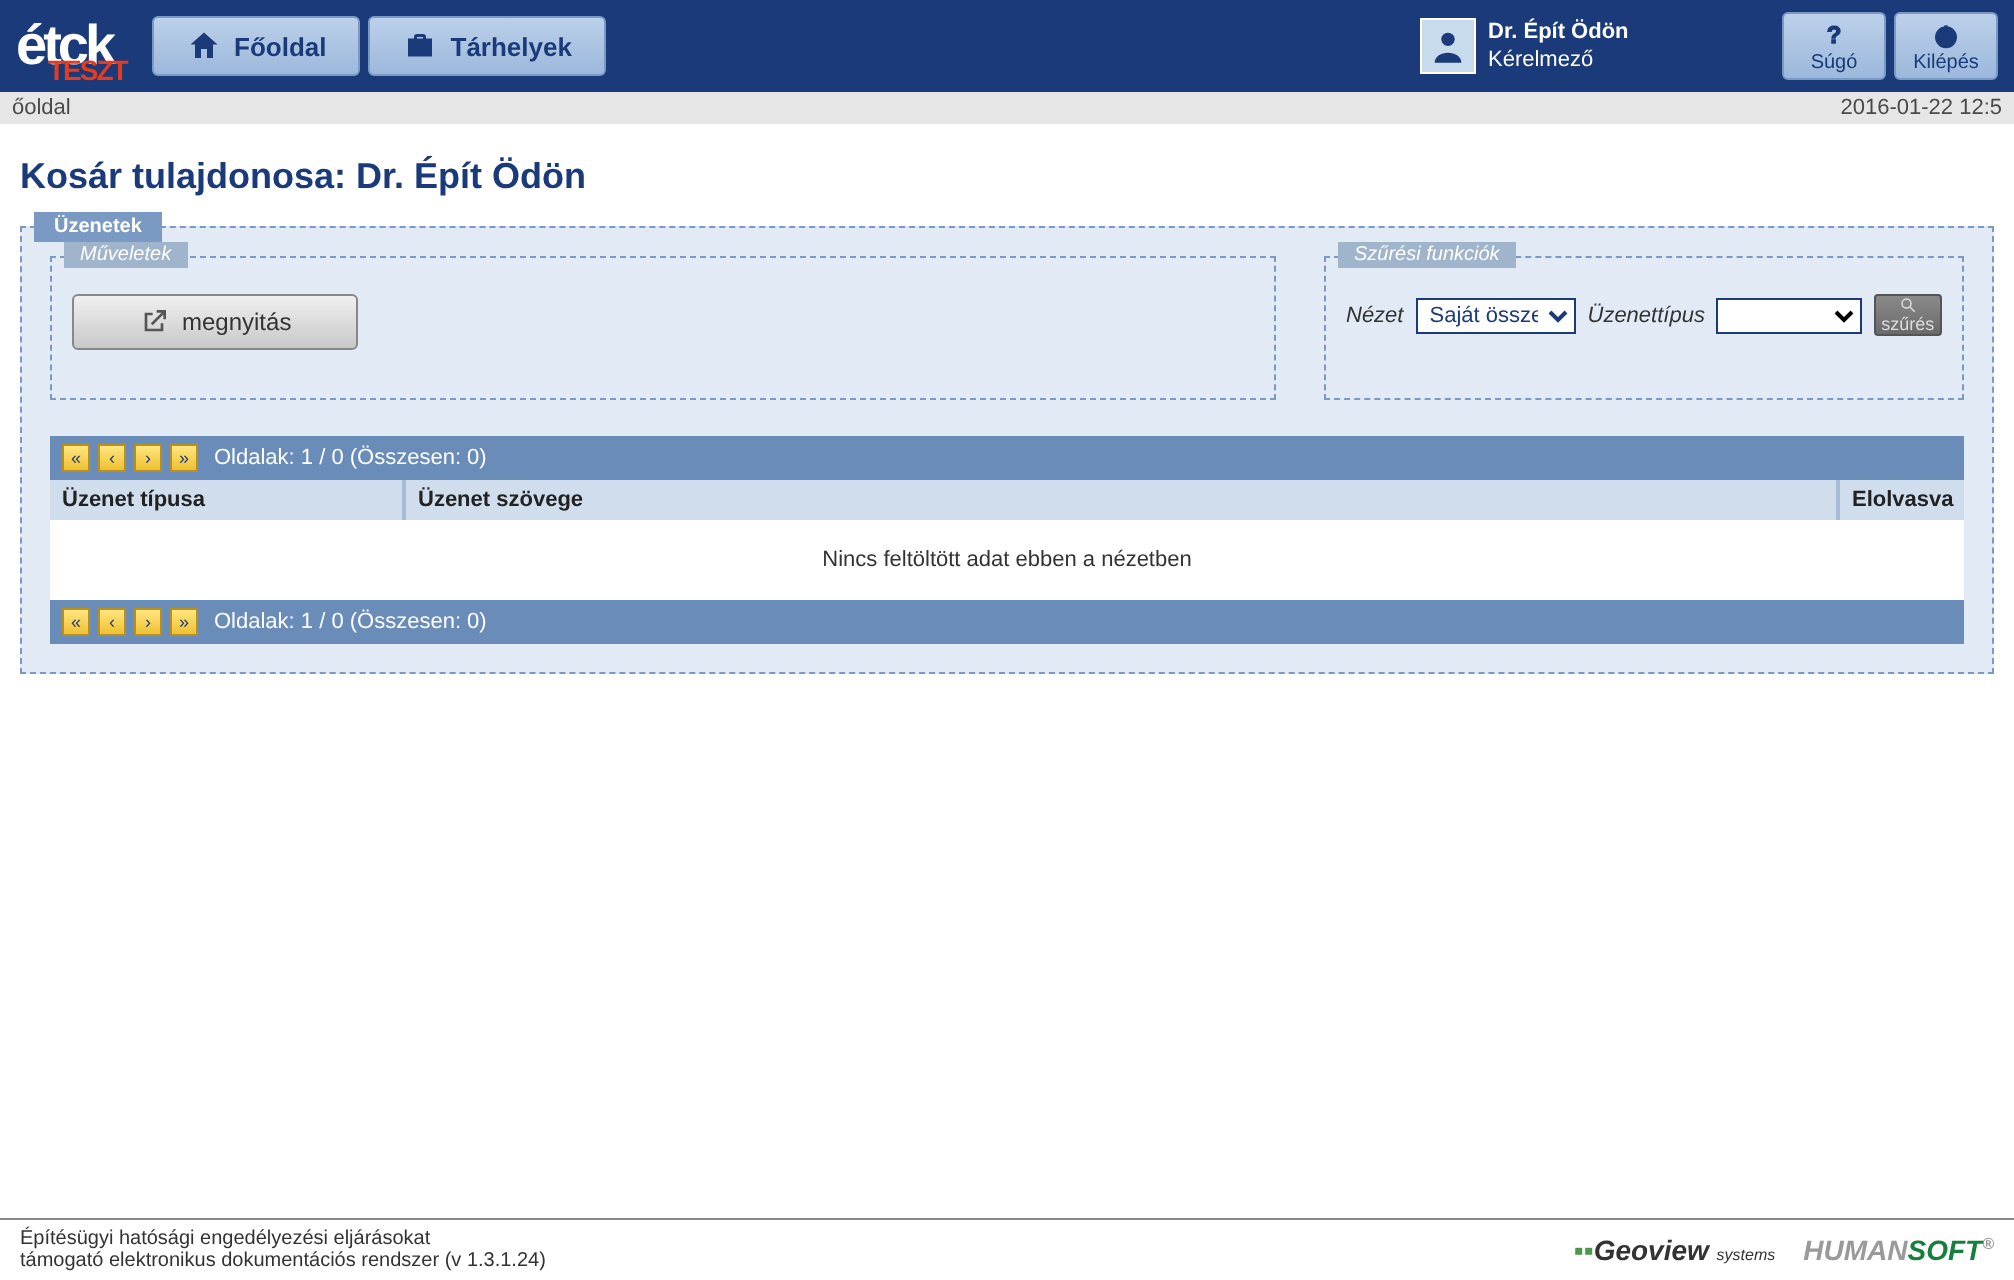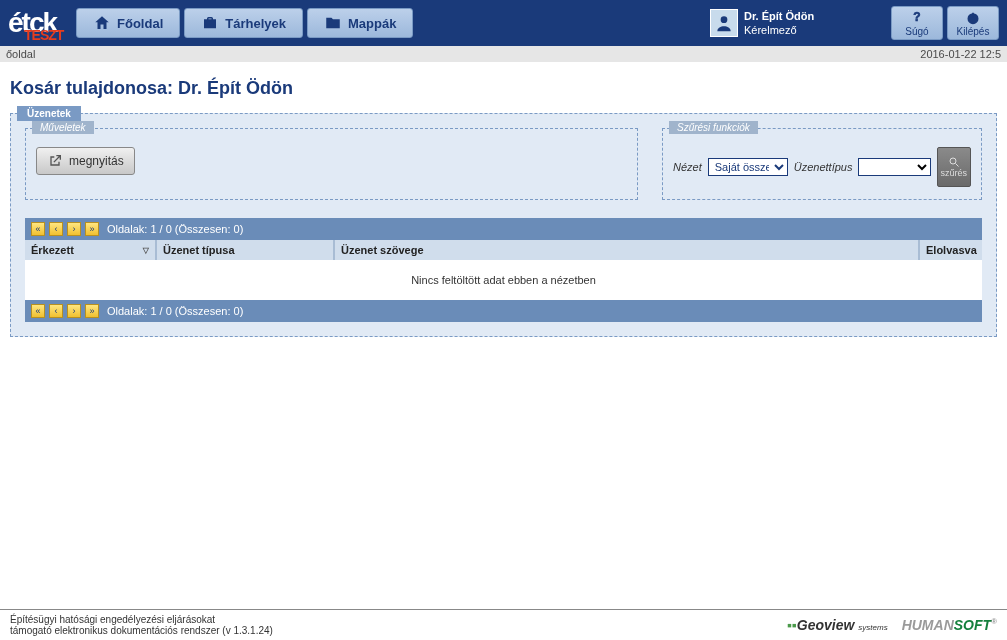--- a/index.html
+++ b/index.html
@@ -148,21 +148,21 @@
       font-style: italic;
     }
     
     .action-btn {
       display: inline-flex;
       align-items: center;
       gap: 6px;
       background: linear-gradient(to bottom, #f0f0f0 0%, #c8c8c8 100%);
       border: 1px solid #888;
       border-radius: 3px;
-      padding: 5px 10px;
+      padding: 5px 32px;
       cursor: pointer;
       font-size: 12px;
       color: #333;
     }
     .action-btn svg { width: 16px; height: 16px; fill: #555; }
     
     .filter-row {
       display: flex;
       align-items: center;
       gap: 6px;
@@ -176,21 +176,21 @@
       padding: 1px 2px;
       background: #fff;
     }
     .select-view { width: 80px; color: #1a3a7a; }
     .select-type { width: 84px; }
     .filter-search {
       background: linear-gradient(to bottom, #8a8a8a 0%, #6a6a6a 100%);
       border: 1px solid #555;
       border-radius: 2px;
       width: 40px;
-      height: 40px;
+      height: 21px;
       display: flex;
       flex-direction: column;
       align-items: center;
       justify-content: center;
       cursor: pointer;
       color: #ddd;
       font-size: 9px;
     }
     .filter-search svg { width: 12px; height: 12px; stroke: #ddd; fill: none; stroke-width: 2; }
     
@@ -278,26 +278,20 @@
     <svg viewBox="0 0 24 24">
         <path d="M12 3l9 8h-3v9h-4v-6h-4v6H6v-9H3z"></path>
       </svg>
     <span>Főoldal</span>
   </button>
   <button class="nav-btn">
     <svg viewBox="0 0 24 24">
         <path d="M10 4h4a2 2 0 012 2v1h4v12H4V7h4V6a2 2 0 012-2zm0 3h4V6h-4v1z"></path>
       </svg>
     <span>Tárhelyek</span>
-  </button>
-  <button class="nav-btn">
-    <svg viewBox="0 0 24 24">
-        <path d="M3 5h7l2 2h9v12H3z"></path>
-      </svg>
-    <span>Mappák</span>
   </button>
   <div class="user-box">
     <div class="user-avatar">
       <svg viewBox="0 0 24 24">
           <circle cx="12" cy="8" r="4"></circle>
           <path d="M4 22c0-4 4-6 8-6s8 2 8 6z"></path>
         </svg>
     </div>
     <div class="user-info">
       <strong>Dr. Épít Ödön</strong><br>
@@ -370,24 +364,20 @@
 
     <div class="table-wrap">
       <div class="pager">
         <div class="pager-btn">«</div>
         <div class="pager-btn">‹</div>
         <div class="pager-btn">›</div>
         <div class="pager-btn">»</div>
         <span style="margin-left:4px">Oldalak: 1 / 0 (Összesen: 0)</span>
       </div>
       <div class="table-header">
-        <div class="th th-1">
-          <span>Érkezett</span>
-          <span class="sort-indicator">▽</span>
-        </div>
         <div class="th th-2">Üzenet típusa</div>
         <div class="th th-3">Üzenet szövege</div>
         <div class="th th-4">Elolvasva</div>
       </div>
       <div class="table-body">Nincs feltöltött adat ebben a nézetben</div>
       <div class="pager">
         <div class="pager-btn">«</div>
         <div class="pager-btn">‹</div>
         <div class="pager-btn">›</div>
         <div class="pager-btn">»</div>

